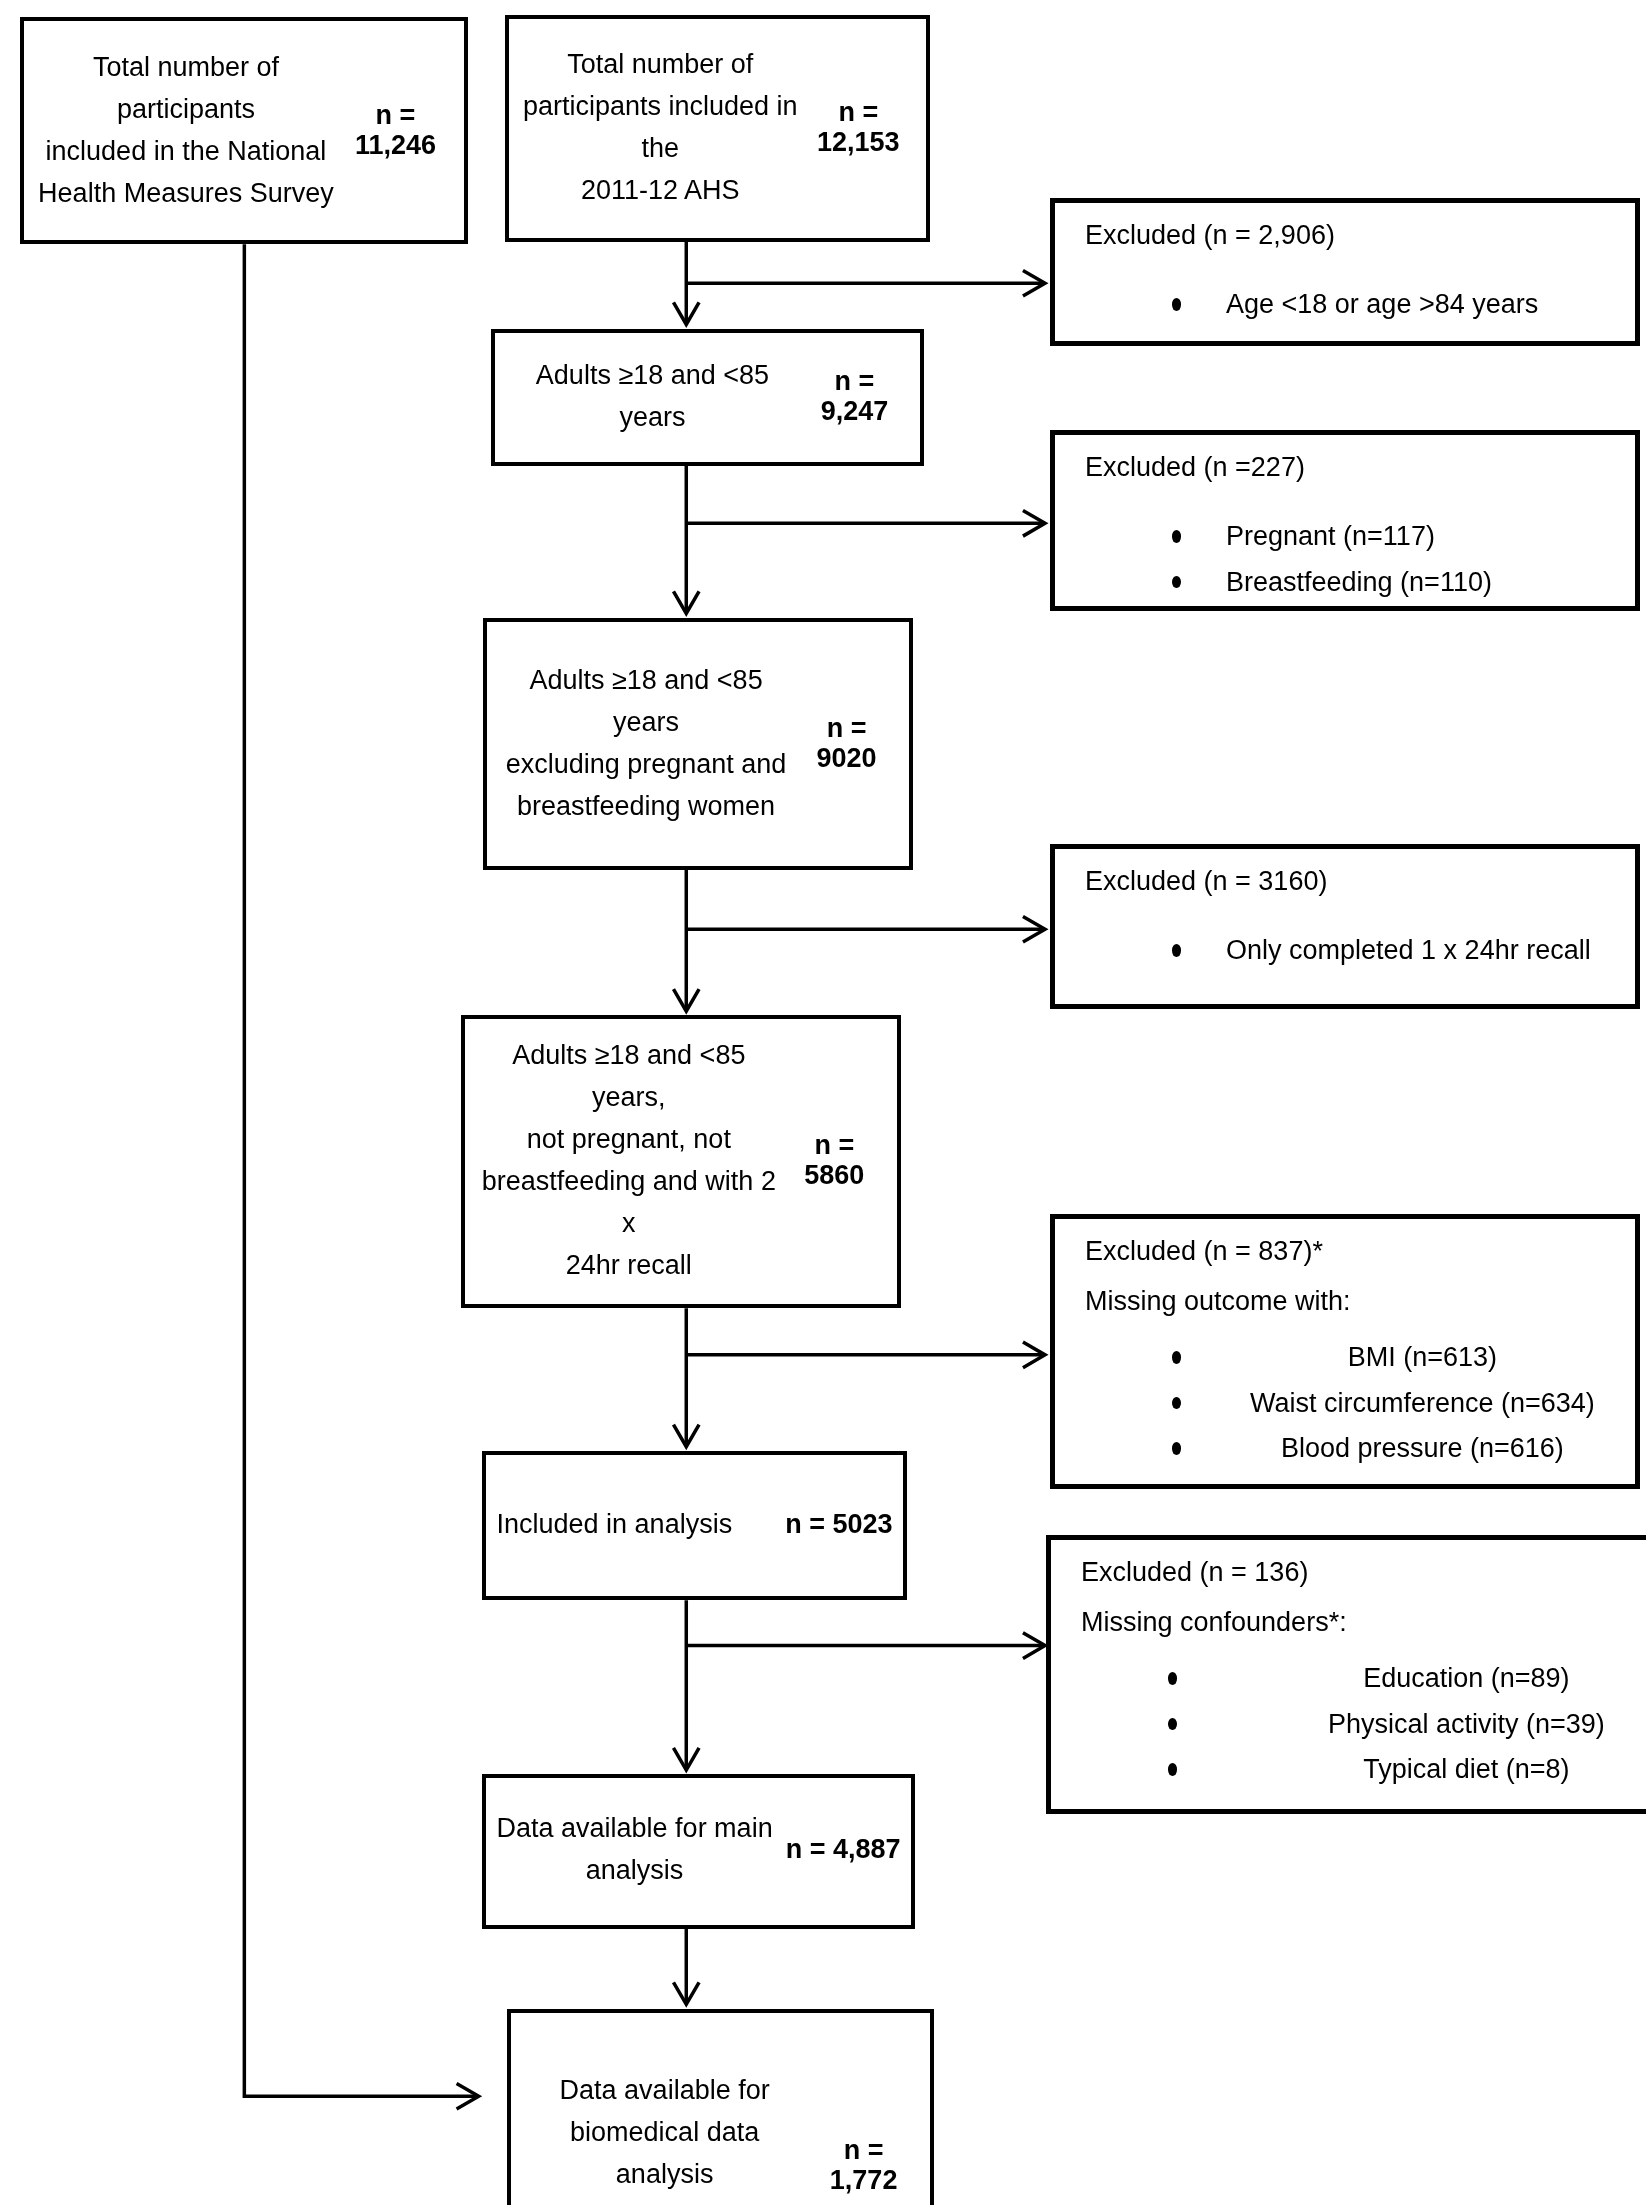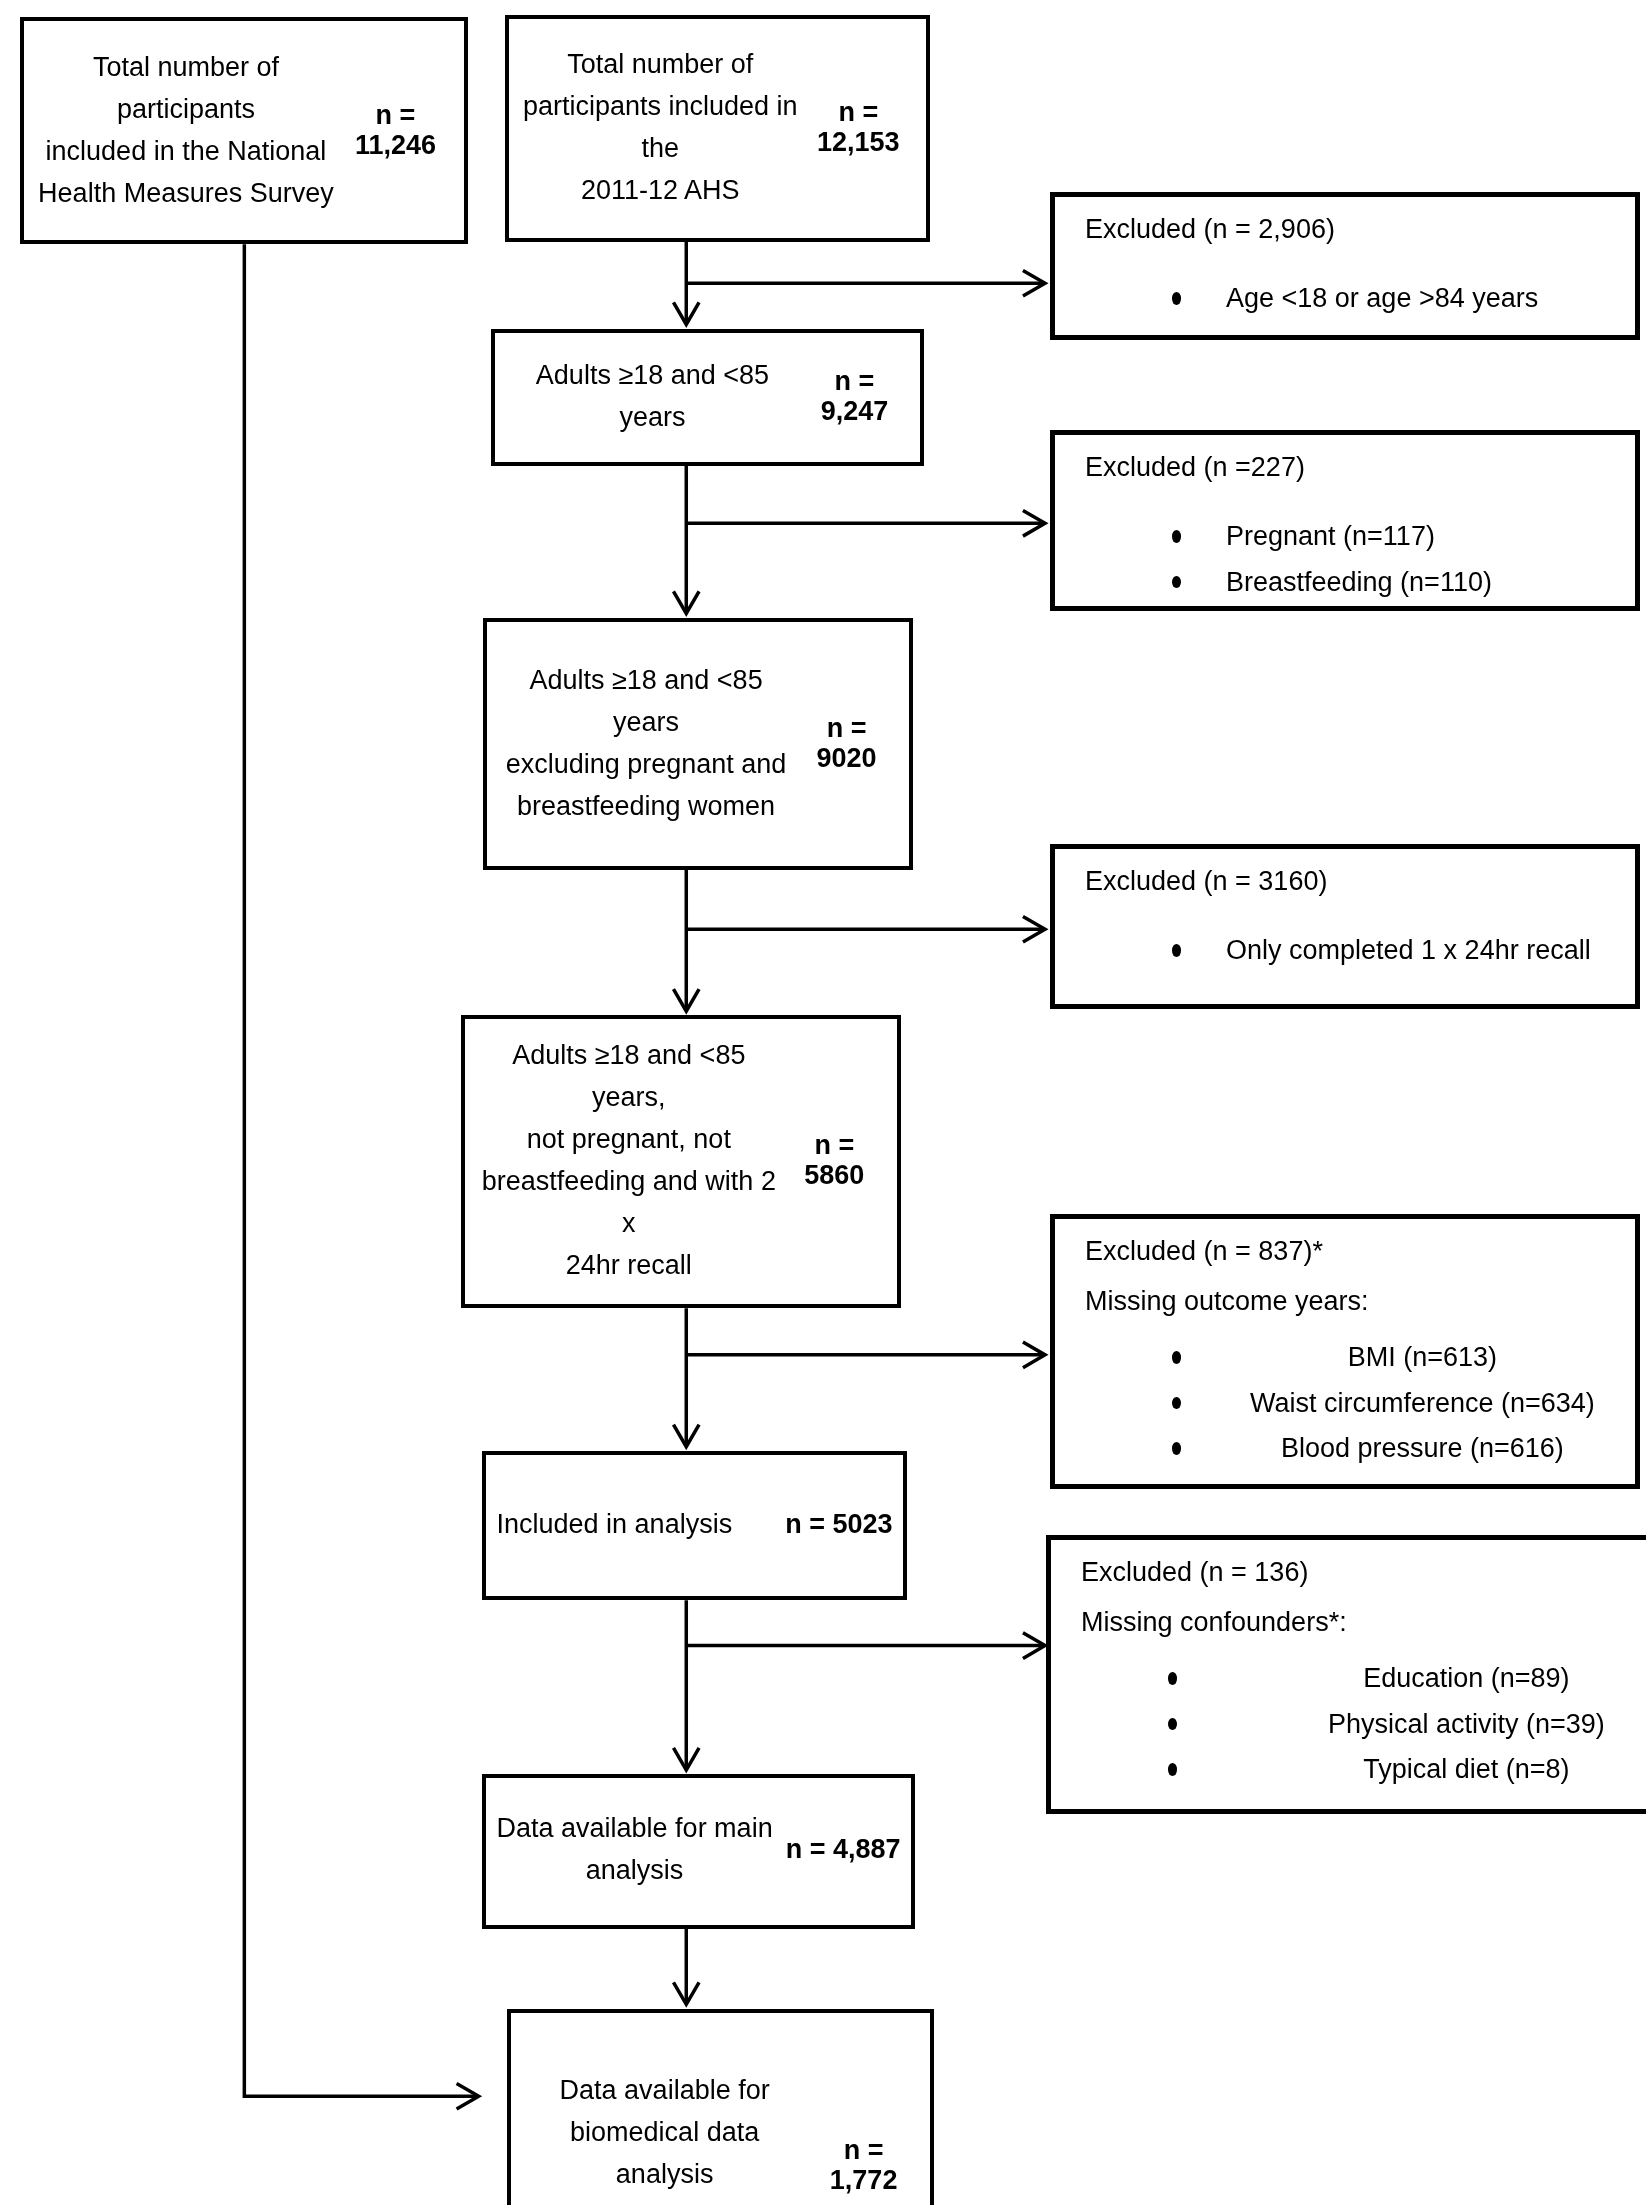--- a/index.html
+++ b/index.html
@@ -146,21 +146,21 @@
 analysis</div>
     <div class="count">n = 4,887</div>
   </div>
 
   <div class="box" style="left:507px; top:2009px; width:427px; height:211px;align-items:flex-end;">
     <div class="title">Data available for
 biomedical data analysis</div>
     <div class="count">n = 1,772</div>
   </div>
 
-  <div class="excl" style="left:1050px; top:192px; width:590px; height:148px;">
+  <div class="excl" style="left:1050px; top:198px; width:590px; height:148px;">
     <div class="heading">Excluded (n = 2,906)</div>
     <ul class="bullets gap">
       <li>Age &lt;18 or age &gt;84 years</li>
     </ul>
   </div>
 
   <div class="excl" style="left:1050px; top:430px; width:590px; height:181px;">
     <div class="heading">Excluded (n =227)</div>
     <ul class="bullets gap">
       <li>Pregnant (n=117)</li>
@@ -170,21 +170,21 @@
 
   <div class="excl" style="left:1050px; top:844px; width:590px; height:165px;">
     <div class="heading">Excluded (n = 3160)</div>
     <ul class="bullets gap">
       <li>Only completed 1 x 24hr recall</li>
     </ul>
   </div>
 
   <div class="excl" style="left:1050px; top:1214px; width:590px; height:275px;">
     <div class="heading">Excluded (n = 837)*</div>
-    <div class="sub">Missing outcome years:</div>
+    <div class="sub">Missing outcome with:</div>
     <ul class="bullets after-sub">
       <li>BMI (n=613)</li>
       <li>Waist circumference (n=634)</li>
       <li>Blood pressure (n=616)</li>
     </ul>
   </div>
 
   <div class="excl" style="left:1046px; top:1535px; width:686px; height:279px;">
     <div class="heading">Excluded (n = 136)</div>
     <div class="sub">Missing confounders*:</div>

